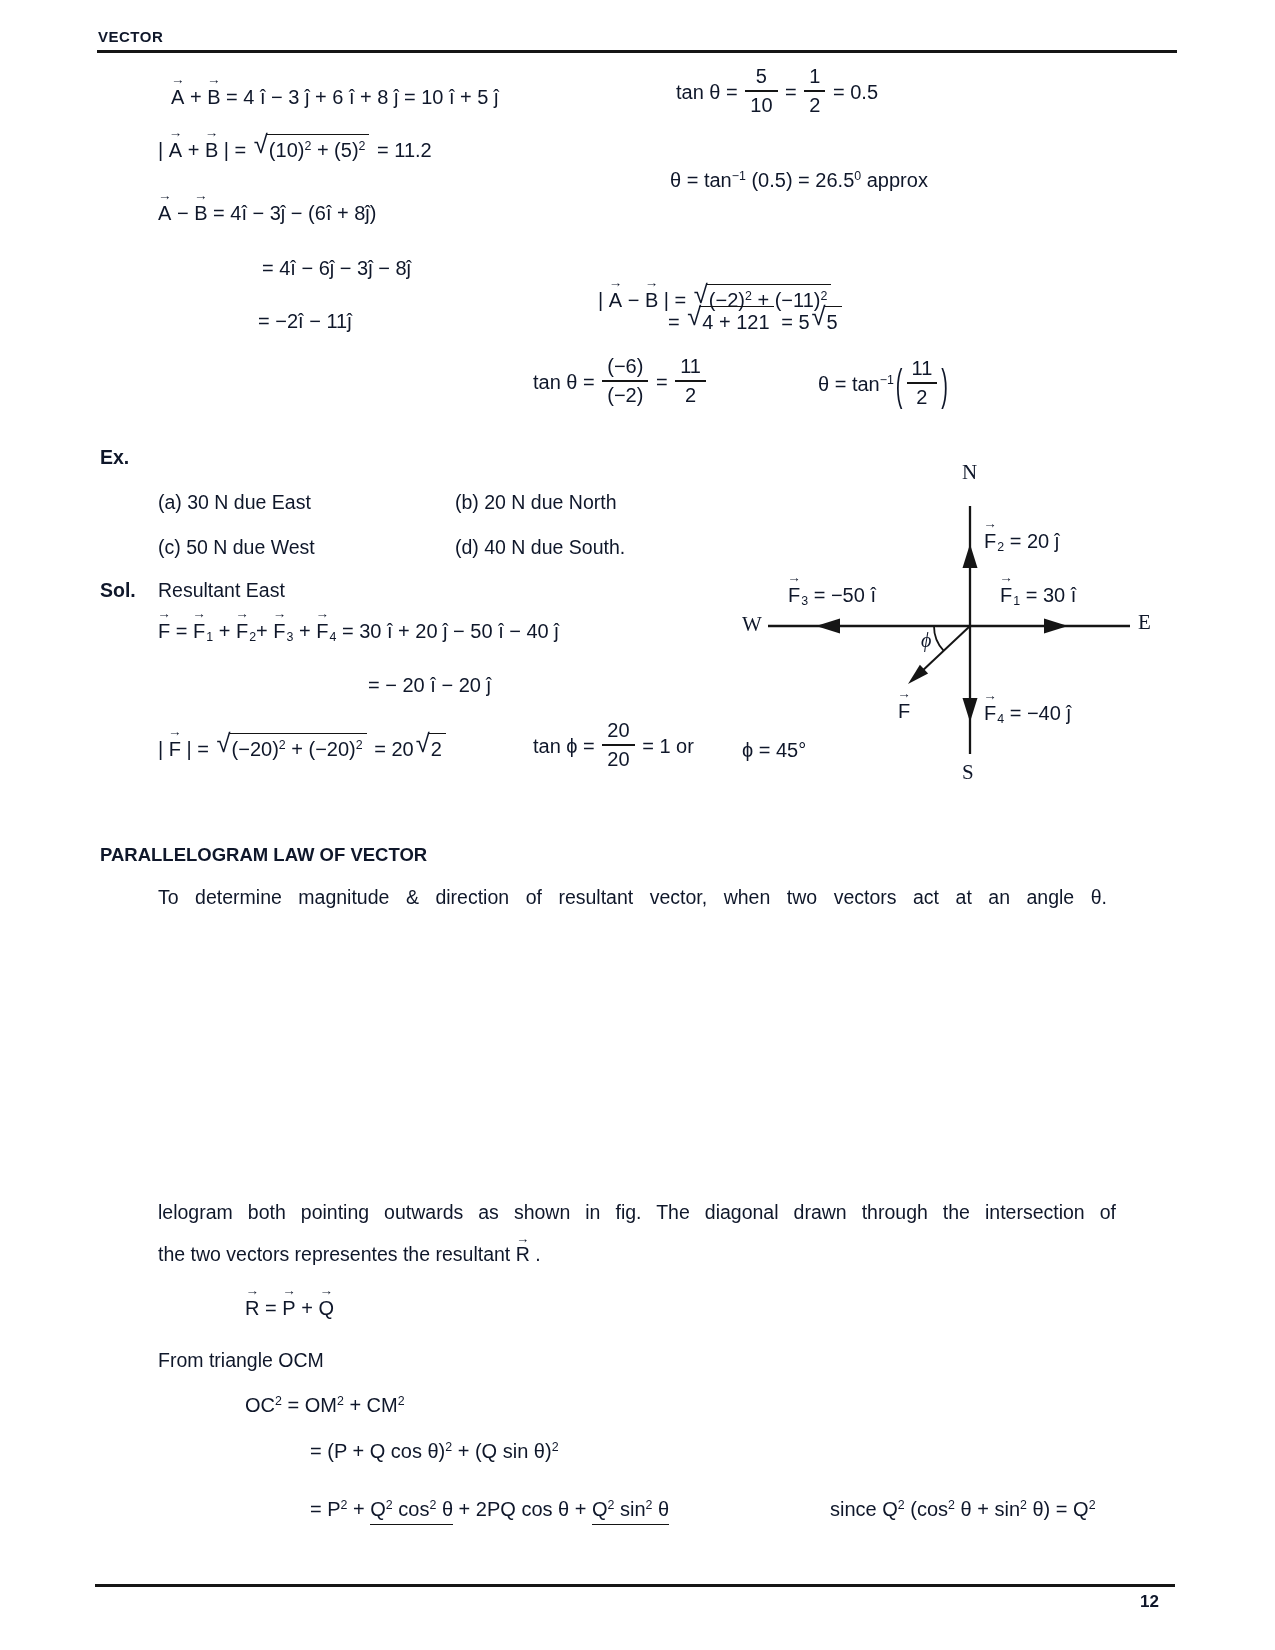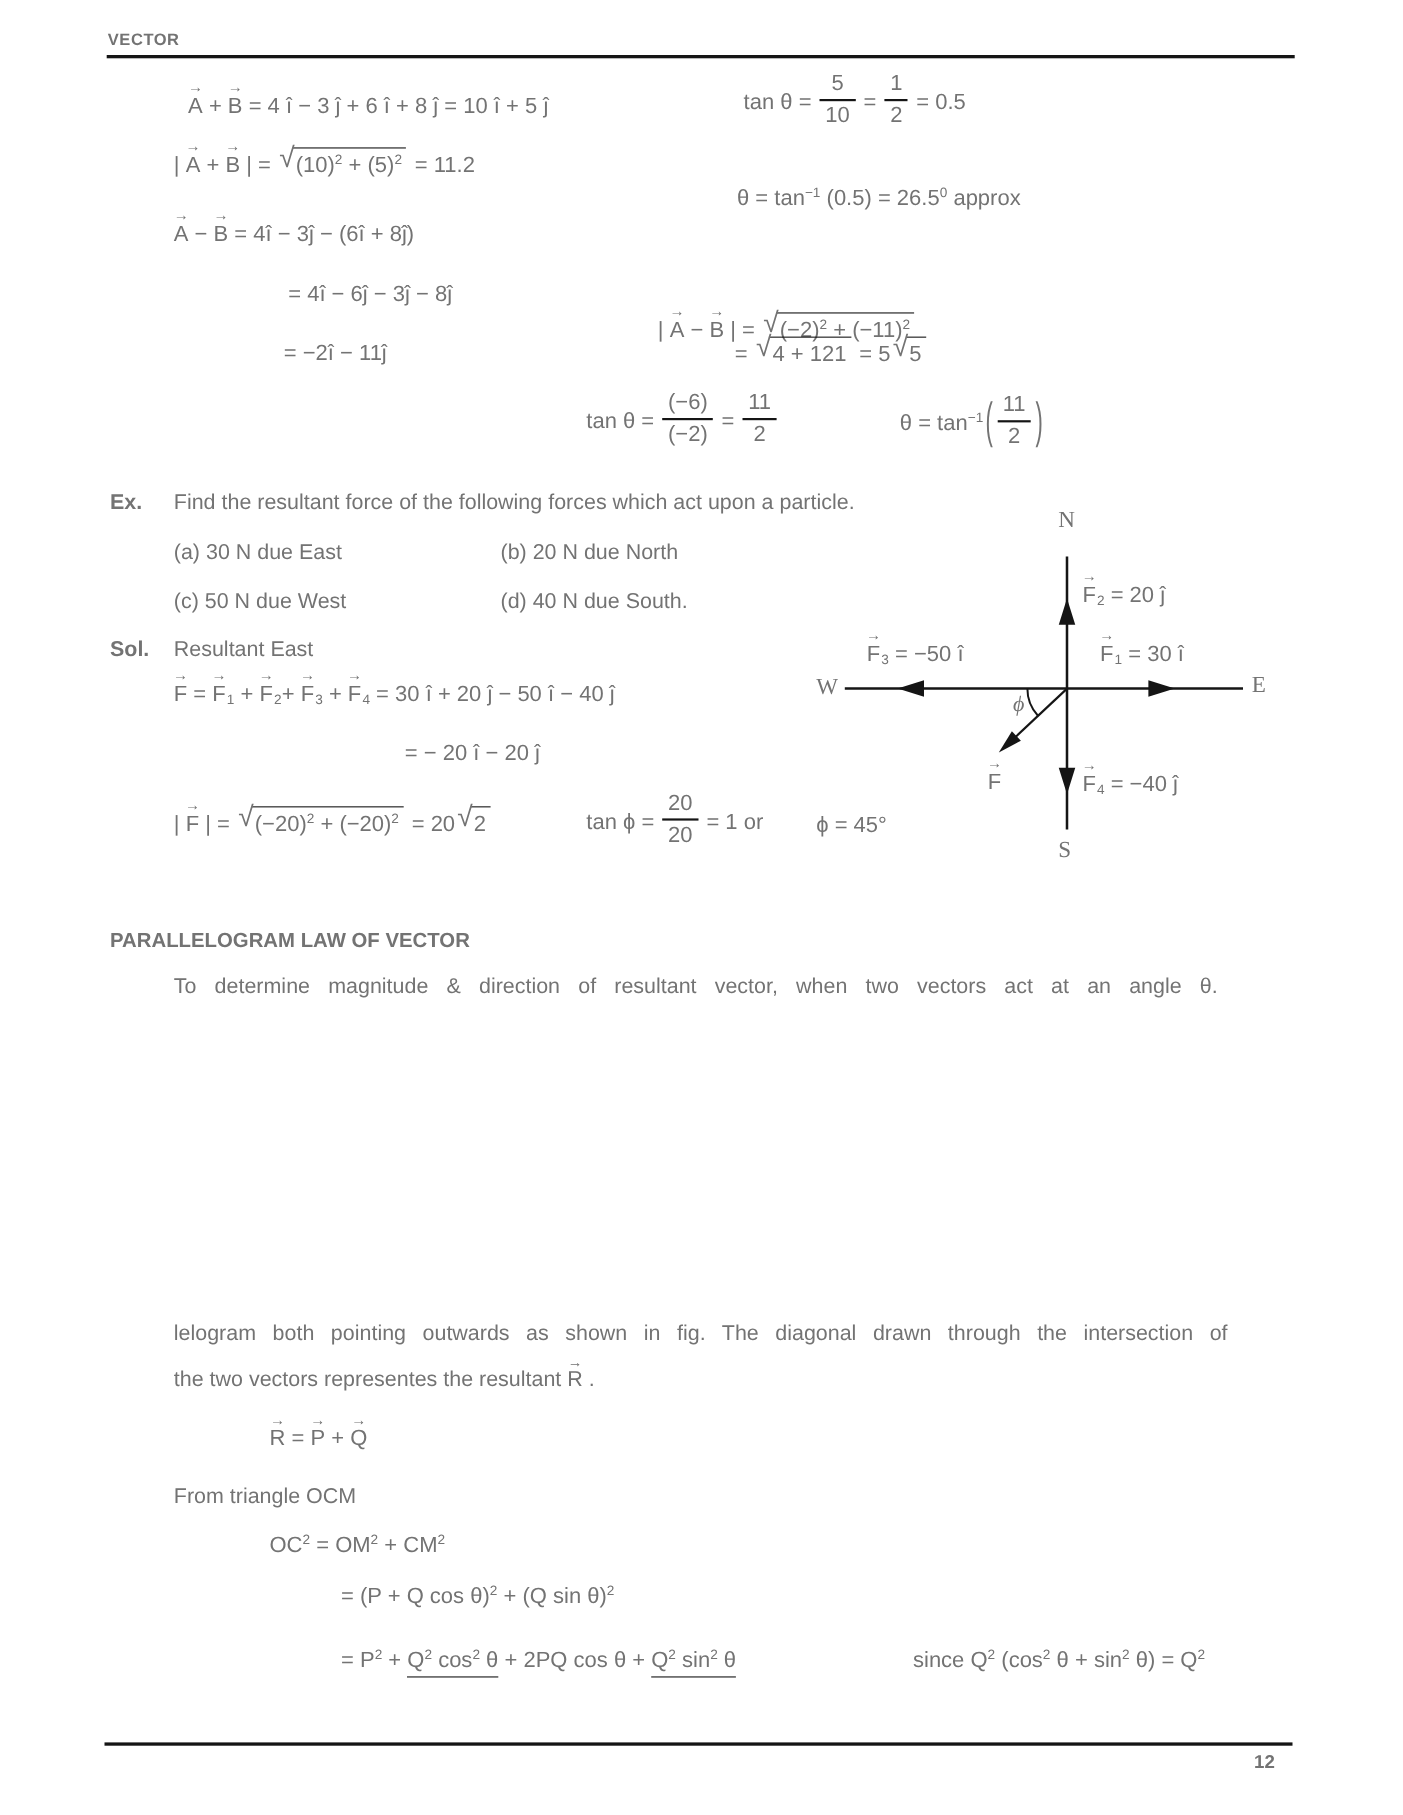--- a/index.html
+++ b/index.html
@@ -1,16 +1,16 @@
 <!DOCTYPE html>
 <html><head>
 <meta charset="utf-8">
 <style>
   html,body{margin:0;padding:0;background:#fff;}
-  #page{position:relative;width:1275px;height:1650px;background:#fff;color:#737373;
+  #page{position:relative;width:1275px;height:1650px;background:#fff;color:#0f172a;
         font-family:"Liberation Sans",sans-serif;overflow:hidden;}
   .abs{position:absolute;white-space:nowrap;}
   .mline{position:absolute;white-space:nowrap;font-size:20px;line-height:1.3;}
   .body-text{font-size:19.5px;line-height:1.3;}
   .bold{font-weight:bold;}
   .rule{position:absolute;background:#151515;height:3px;}
   .serif{font-family:"Liberation Serif",serif;}
   .italic{font-style:italic;}
   
   .vec{position:relative;display:inline-block;}
@@ -48,21 +48,20 @@
   <div class="mline" style="left:258px;top:308px;">= −2î − 11ĵ</div>
 
   <div class="mline" style="left:676px;top:68px;">tan θ = <span class="frac"><span class="num">5</span><span class="den">10</span></span> = <span class="frac"><span class="num">1</span><span class="den">2</span></span> = 0.5</div>
   <div class="mline" style="left:670px;top:143px;margin-top:24px;">θ = tan<span class="sup">−1</span>  (0.5) = 26.5<span class="sup">0</span> approx</div>
   <div class="mline" style="left:598px;top:247px;margin-top:37px;">| <span class="vec">A</span> − <span class="vec">B</span> | = <span class="sqrt"><span class="radsign">√</span><span class="radicand">(−2)<span class="sup">2</span> + (−11)<span class="sup">2</span></span></span></div>
   <div class="mline" style="left:668px;top:306px;">= <span class="sqrt"><span class="radsign">√</span><span class="radicand">4 + 121</span></span> = 5<span class="sqrt"><span class="radsign">√</span><span class="radicand">5</span></span></div>
   <div class="mline" style="left:533px;top:358px;">tan θ = <span class="frac"><span class="num">(−6)</span><span class="den">(−2)</span></span> = <span class="frac"><span class="num">11</span><span class="den">2</span></span></div>
   <div class="mline" style="left:818px;top:360px;">θ = tan<span class="sup">−1</span><span class="bigp">(</span><span class="frac"><span class="num">11</span><span class="den">2</span></span><span class="bigp">)</span></div>
 
   <div class="abs body-text bold" style="left:100px;top:445px;">Ex.</div>
-  <div class="abs body-text" style="left:158px;top:445px;">Find the resultant force of the following forces which act upon a particle.</div>
   <div class="abs body-text" style="left:158px;top:490px;">(a) 30 N due East</div>
   <div class="abs body-text" style="left:455px;top:490px;">(b) 20 N due North</div>
   <div class="abs body-text" style="left:158px;top:535px;">(c) 50 N due West</div>
   <div class="abs body-text" style="left:455px;top:535px;">(d) 40 N due South.</div>
   <div class="abs body-text bold" style="left:100px;top:578px;">Sol.</div>
   <div class="abs body-text" style="left:158px;top:578px;">Resultant East</div>
 
   <div class="mline" style="left:158px;top:618px;"><span class="vec">F</span> = <span class="vec">F</span><span class="sub">1</span> + <span class="vec">F</span><span class="sub">2</span>+ <span class="vec">F</span><span class="sub">3</span> + <span class="vec">F</span><span class="sub">4</span>  =  30 î + 20 ĵ − 50 î − 40 ĵ</div>
   <div class="mline" style="left:368px;top:672px;">=  − 20 î − 20 ĵ</div>
   <div class="mline" style="left:158px;top:733px;">| <span class="vec">F</span> | = <span class="sqrt"><span class="radsign">√</span><span class="radicand">(−20)<span class="sup">2</span> + (−20)<span class="sup">2</span></span></span>  = 20<span class="sqrt"><span class="radsign">√</span><span class="radicand">2</span></span></div>

